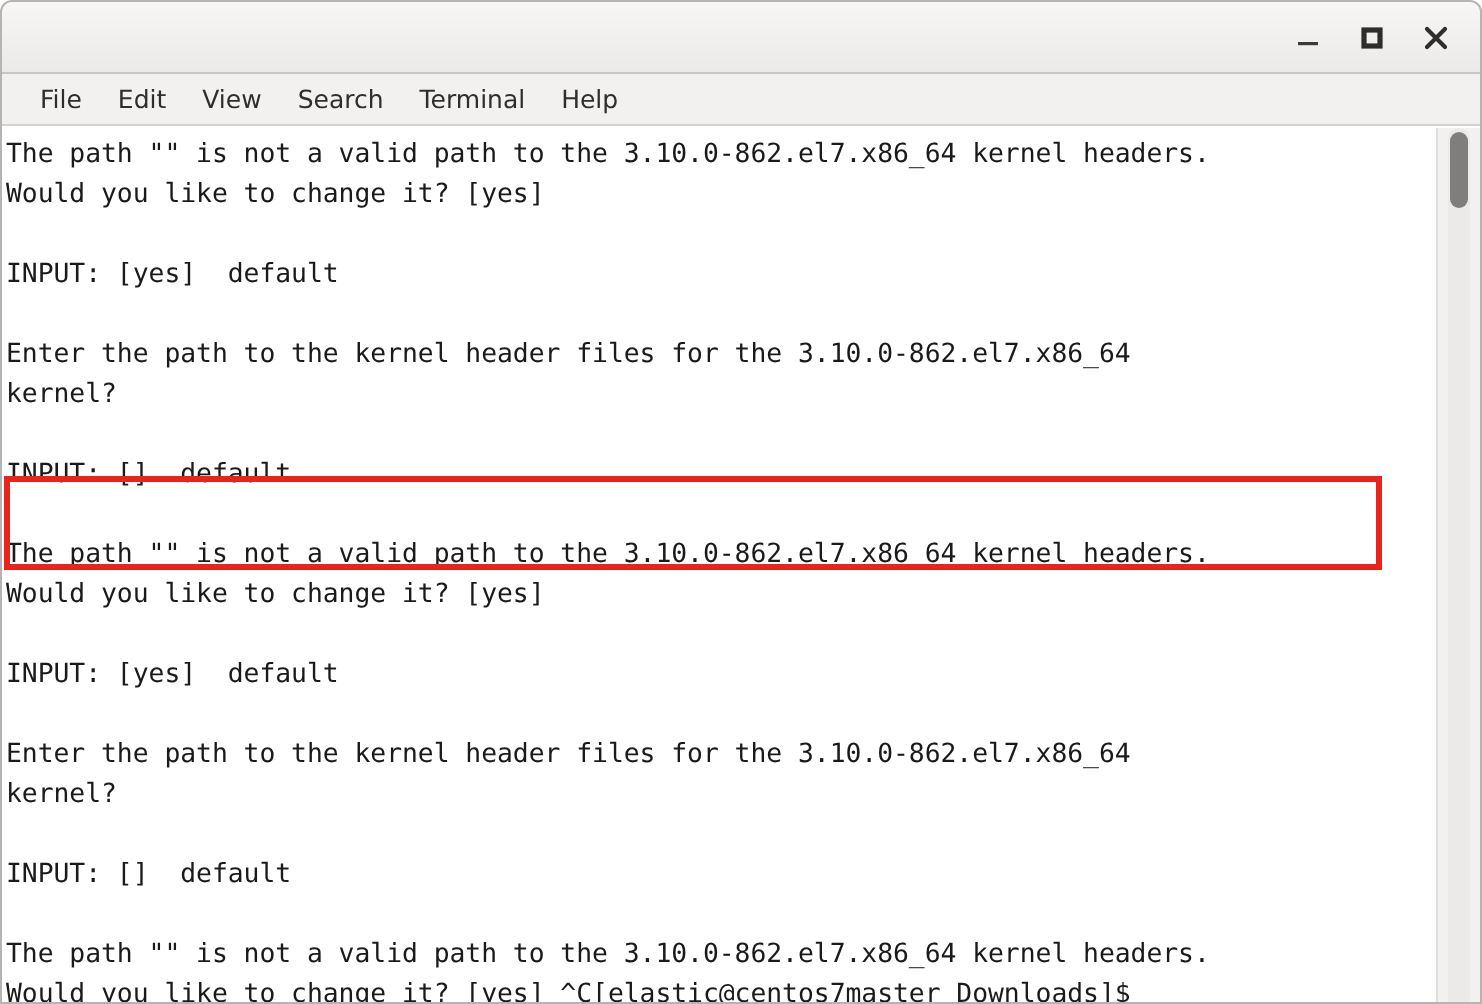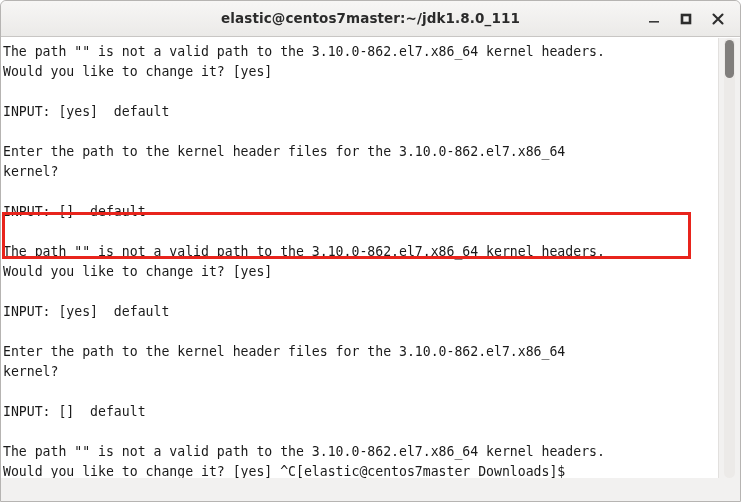--- a/index.html
+++ b/index.html
@@ -145,39 +145,46 @@
     background: #807e7c;
     border-radius: 5px;
   }
 </style>
 </head>
 <body>
 
 <div id="window">
 
   <div id="titlebar">
-    <div id="title-text">elastic@centos7master:~/jdk1.8.0_111</div>
 
     <div class="winbtn" id="btn-min">
       <svg width="20" height="20" viewBox="0 0 20 20">
         <rect x="5" y="12" width="10" height="1.6" fill="#3a3a3a"></rect>
       </svg>
     </div>
     <div class="winbtn" id="btn-max">
       <svg width="20" height="20" viewBox="0 0 20 20">
         <rect x="6" y="6" width="8" height="8" fill="none" stroke="#2d2d2d" stroke-width="2.6"></rect>
       </svg>
     </div>
     <div class="winbtn" id="btn-close">
       <svg width="20" height="20" viewBox="0 0 20 20">
         <path d="M5.5 5.5 L14.5 14.5 M14.5 5.5 L5.5 14.5" stroke="#2d2d2d" stroke-width="2.1" stroke-linecap="round"></path>
       </svg>
     </div>
   </div>
 
+  <div id="menubar">
+    <div class="menu-item">File</div>
+    <div class="menu-item">Edit</div>
+    <div class="menu-item">View</div>
+    <div class="menu-item">Search</div>
+    <div class="menu-item">Terminal</div>
+    <div class="menu-item">Help</div>
+  </div>
 
   <div id="terminal-wrap">
 
     <div id="terminal">
       <div class="term-line">The path "" is not a valid path to the 3.10.0-862.el7.x86_64 kernel headers.</div>
       <div class="term-line">Would you like to change it? [yes]</div>
       <div class="term-line blank"></div>
       <div class="term-line">INPUT: [yes]  default</div>
       <div class="term-line blank"></div>
       <div class="term-line">Enter the path to the kernel header files for the 3.10.0-862.el7.x86_64</div>

